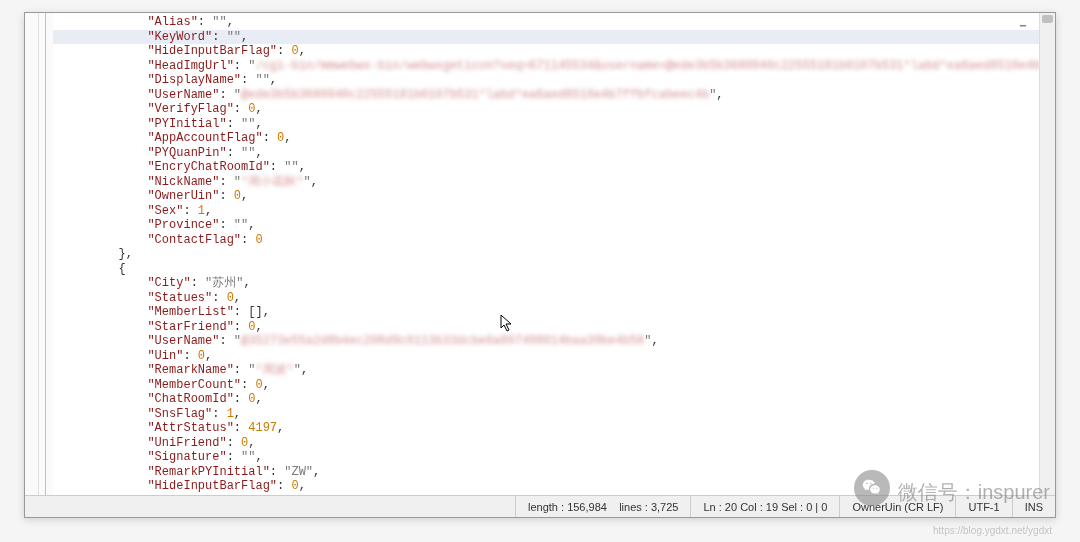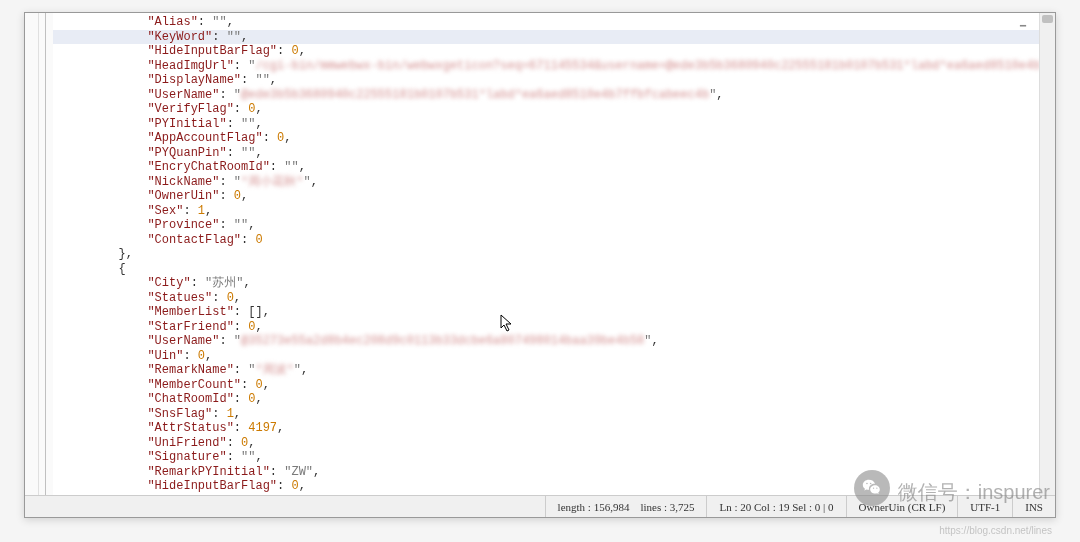--- a/index.html
+++ b/index.html
@@ -91,21 +91,21 @@
       height: 8px;
       background: #c0c0c0;
       border-radius: 2px;
     }
     .statusbar {
       height: 22px;
       background: #f0f0f0;
       border-top: 1px solid #ccc;
       display: flex;
       align-items: flex-start;
-      font-family: Liberation Serif, serif;
+      font-family: Liberation Sans, sans-serif;
       font-size: 11px;
       color: #333;
     }
     .statusbar-spacer { flex: 1; }
     .status-cell {
       padding: 0 12px;
       border-left: 1px solid #ccc;
       height: 100%;
       display: flex;
       align-items: center;
@@ -197,13 +197,13 @@
 
 <div class="watermark">
   <div class="wechat-icon">
     <svg viewBox="0 0 24 24" width="22" height="22" fill="#fff">
         <path d="M8.5 3C4.9 3 2 5.5 2 8.6c0 1.7.9 3.2 2.3 4.2l-.6 1.9 2.2-1.1c.8.2 1.7.4 2.6.4h.4c-.1-.4-.2-.9-.2-1.4 0-2.9 2.8-5.2 6.3-5.2h.3C14.6 4.8 11.8 3 8.5 3zm-2 3.2c.5 0 .9.4.9.9s-.4.9-.9.9-.9-.4-.9-.9.4-.9.9-.9zm4 0c.5 0 .9.4.9.9s-.4.9-.9.9-.9-.4-.9-.9.4-.9.9-.9zM15.5 9c-3 0-5.5 2-5.5 4.5s2.5 4.5 5.5 4.5c.7 0 1.4-.1 2-.3l1.8.9-.5-1.6c1.1-.8 1.7-2 1.7-3.5 0-2.5-2.5-4.5-5-4.5zm-1.8 2.5c.4 0 .7.3.7.7s-.3.7-.7.7-.7-.3-.7-.7.3-.7.7-.7zm3.6 0c.4 0 .7.3.7.7s-.3.7-.7.7-.7-.3-.7-.7.3-.7.7-.7z"></path>
       </svg>
   </div>
   <span style="font-size:20px;">微信号：inspurer</span>
 </div>
 
-<div class="footer-watermark">https://blog.csdn.net/lines</div>
+<div class="footer-watermark">https://blog.ygdxt.net/ygdxt</div>
 
 </body></html>

